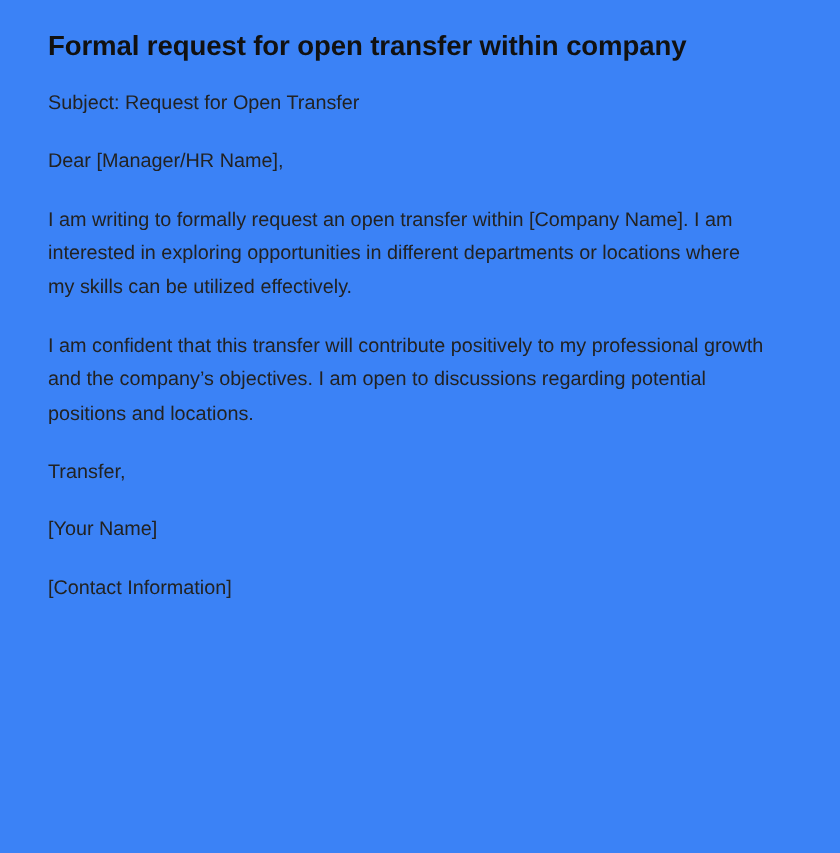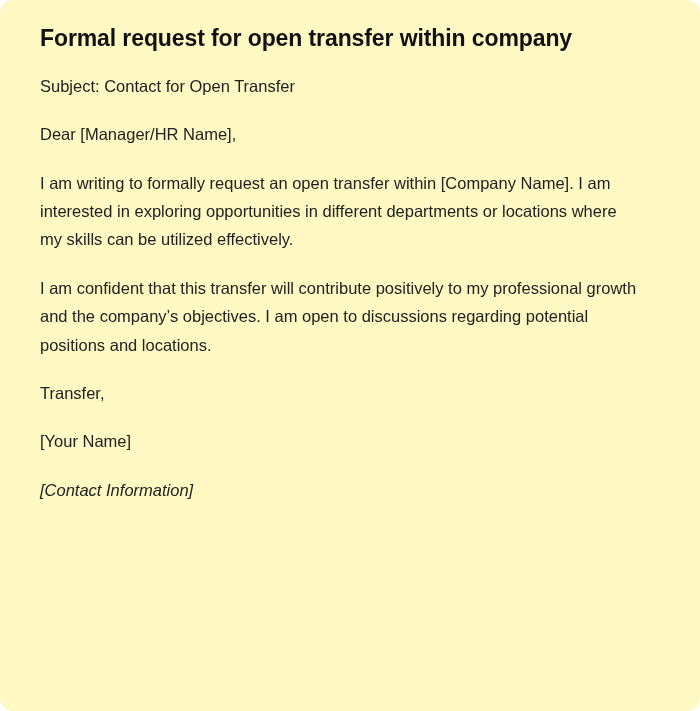--- a/index.html
+++ b/index.html
@@ -12,50 +12,48 @@
     height: 711px;
     font-family: "Liberation Sans", sans-serif;
     color: #1a1a1a;
     -webkit-font-smoothing: antialiased;
   }
   .page {
     box-sizing: border-box;
     width: 700px;
     height: 711px;
     padding: 24px 40px 0 40px;
-    background: #fef9c3;
+    background: #3b82f6;
     overflow: hidden;
-    border-radius: 13px;
   }
   .doc-title {
     font-size: 23px;
     font-weight: bold;
     line-height: 1.3;
     color: #111111;
     margin: 0 0 18px 0;
     letter-spacing: -0.1px;
   }
   .para {
     font-size: 16.5px;
     line-height: 1.72;
     color: #222222;
     margin: 0 0 20px 0;
     max-width: 600px;
   }
   .para:last-child {
     margin-bottom: 0;
-    font-style: italic;
   }
 </style>
 </head>
 <body>
 
 <div class="page">
   <h1 class="doc-title">Formal request for open transfer within company</h1>
 
-  <p class="para">Subject: Contact for Open Transfer</p>
+  <p class="para">Subject: Request for Open Transfer</p>
   <p class="para">Dear [Manager/HR Name],</p>
   <p class="para">I am writing to formally request an open transfer within [Company Name]. I am interested in exploring opportunities in different departments or locations where my skills can be utilized effectively.</p>
   <p class="para">I am confident that this transfer will contribute positively to my professional growth and the company’s objectives. I am open to discussions regarding potential positions and locations.</p>
   <p class="para">Transfer,</p>
   <p class="para">[Your Name]</p>
   <p class="para">[Contact Information]</p>
 </div>
 
 </body></html>

